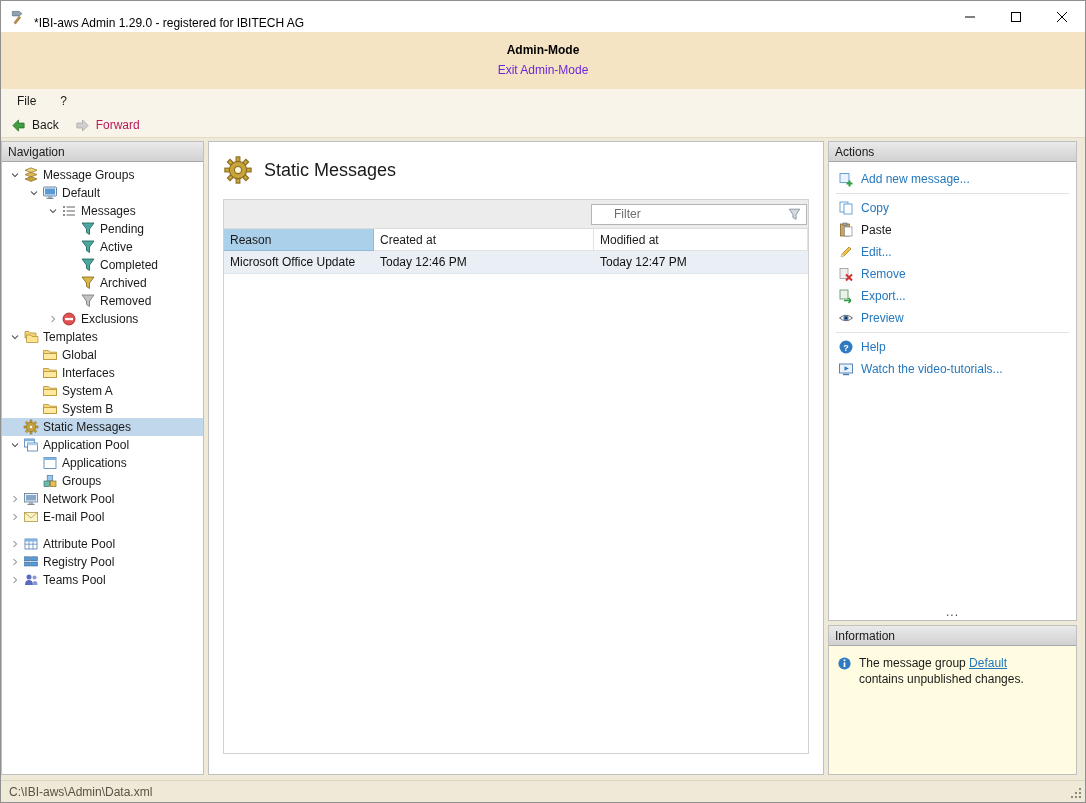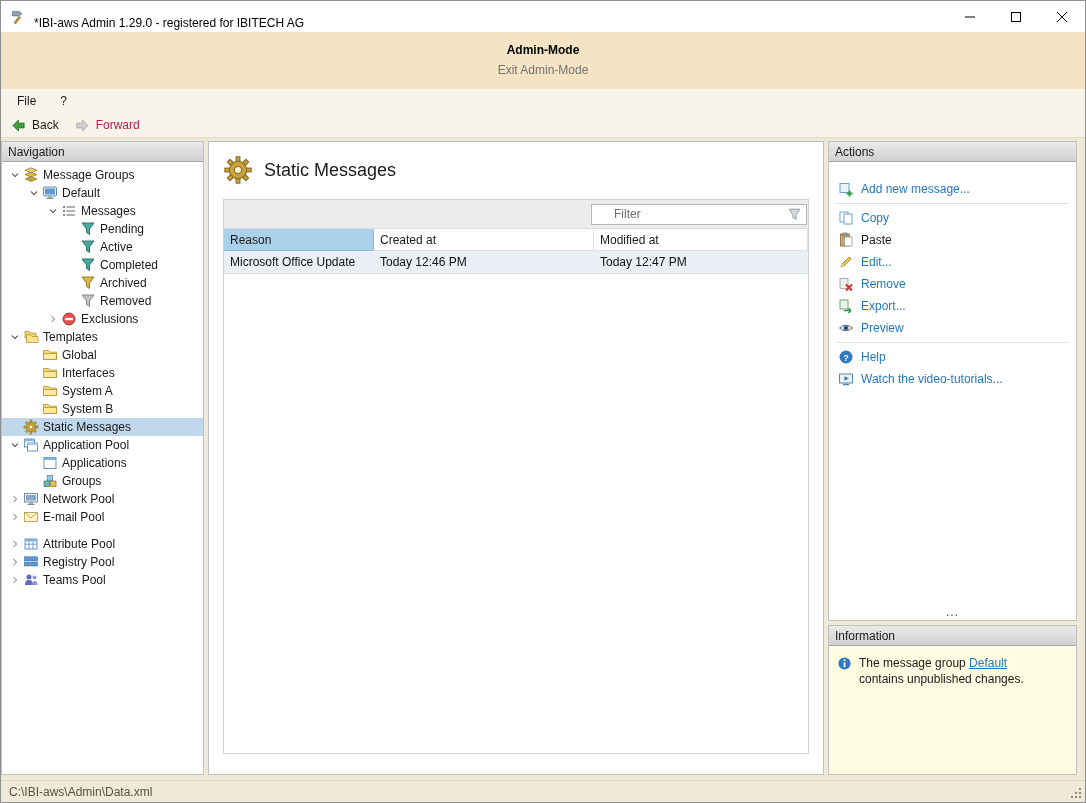--- a/index.html
+++ b/index.html
@@ -10,21 +10,21 @@
   .titlebar { height: 31px; background: #ffffff; display: flex; align-items: center; padding-left: 8px; flex: none; }
   .app-icon { width: 18px; height: 18px; margin-right: 7px; }
   .titlebar .title { font-size: 12px; color: #000; margin-top: 12px; }
   .win-controls { margin-left: auto; display: flex; height: 100%; }
   .win-btn { width: 46px; height: 100%; display: flex; align-items: center; justify-content: center; cursor: pointer; }
   .win-btn svg { width: 10px; height: 10px; }
 
   
   .banner { height: 57px; background: #f5e4c4; text-align: center; padding-top: 11px; flex: none; }
   .banner-title { font-weight: bold; font-size: 12px; color: #000; }
-  .banner-link { display: inline-block; margin-top: 6px; color: #737373; cursor: pointer; }
+  .banner-link { display: inline-block; margin-top: 6px; color: #6d28d9; cursor: pointer; }
 
   
   .menubar { height: 24px; background: #f8f4e9; display: flex; align-items: center; padding-left: 16px; gap: 24px; flex: none; }
   .menu-item { cursor: pointer; }
   .toolbar { height: 25px; background: #f8f4e9; display: flex; align-items: center; padding-left: 10px; gap: 16px; border-bottom: 1px solid #e3dbc4; flex: none; }
   .tool { display: flex; align-items: flex-start; gap: 6px; cursor: pointer; }
   .tool .t-icon { width: 15px; height: 15px; }
   .tool.disabled { color: #be185d; cursor: default; }
 
   
@@ -54,21 +54,21 @@
   .filter-funnel { width: 17px; height: 17px; margin-right: 3px; flex: none; cursor: pointer; }
   .table-header, .table-row { display: grid; grid-template-columns: 150px 220px 1fr; flex: none; }
   .th { height: 22px; background: #fff; border-right: 1px solid #e2e2e2; border-bottom: 1px solid #e2e2e2; display: flex; align-items: center; padding-left: 6px; cursor: pointer; }
   .th.sorted { background: #abd0ea; border-right-color: #92bcd9; border-bottom-color: #92bcd9; }
   .table-row { background: #e9eff5; border-bottom: 1px solid #dde4ea; }
   .td { height: 22px; display: flex; align-items: center; padding-left: 6px; color: #111; }
   .table-rest { flex: 1; background: #fff; }
 
   .right-col { width: 249px; flex: none; display: flex; flex-direction: column; gap: 4px; min-height: 0; }
   .actions-panel { flex: 1; }
-  .actions-list { flex: 1; padding-top: 16px; overflow: hidden; }
+  .actions-list { flex: 1; padding-top: 6px; overflow: hidden; }
   .action-item { height: 22px; display: flex; align-items: center; gap: 7px; padding-left: 9px; color: #2578be; cursor: pointer; white-space: nowrap; }
   .action-item.plain { color: #1a1a1a; cursor: default; }
   .action-sep { border-top: 1px solid #e2e2e2; margin: 3px 7px; }
   .splitter-dots { flex: none; text-align: center; color: #4a4a4a; font-size: 12px; line-height: 8px; height: 12px; letter-spacing: 1px; cursor: row-resize; }
 
   .info-panel { height: 150px; flex: none; }
   .info-body { flex: 1; background: #fffce1; padding: 9px 8px; display: flex; gap: 7px; align-items: flex-start; }
   .info-icon { width: 15px; height: 15px; flex: none; margin-top: 1px; }
   .info-text { line-height: 1.35; width: 186px; color: #1a1a1a; }
   .info-text a { color: #2578be; text-decoration: underline; cursor: pointer; }

